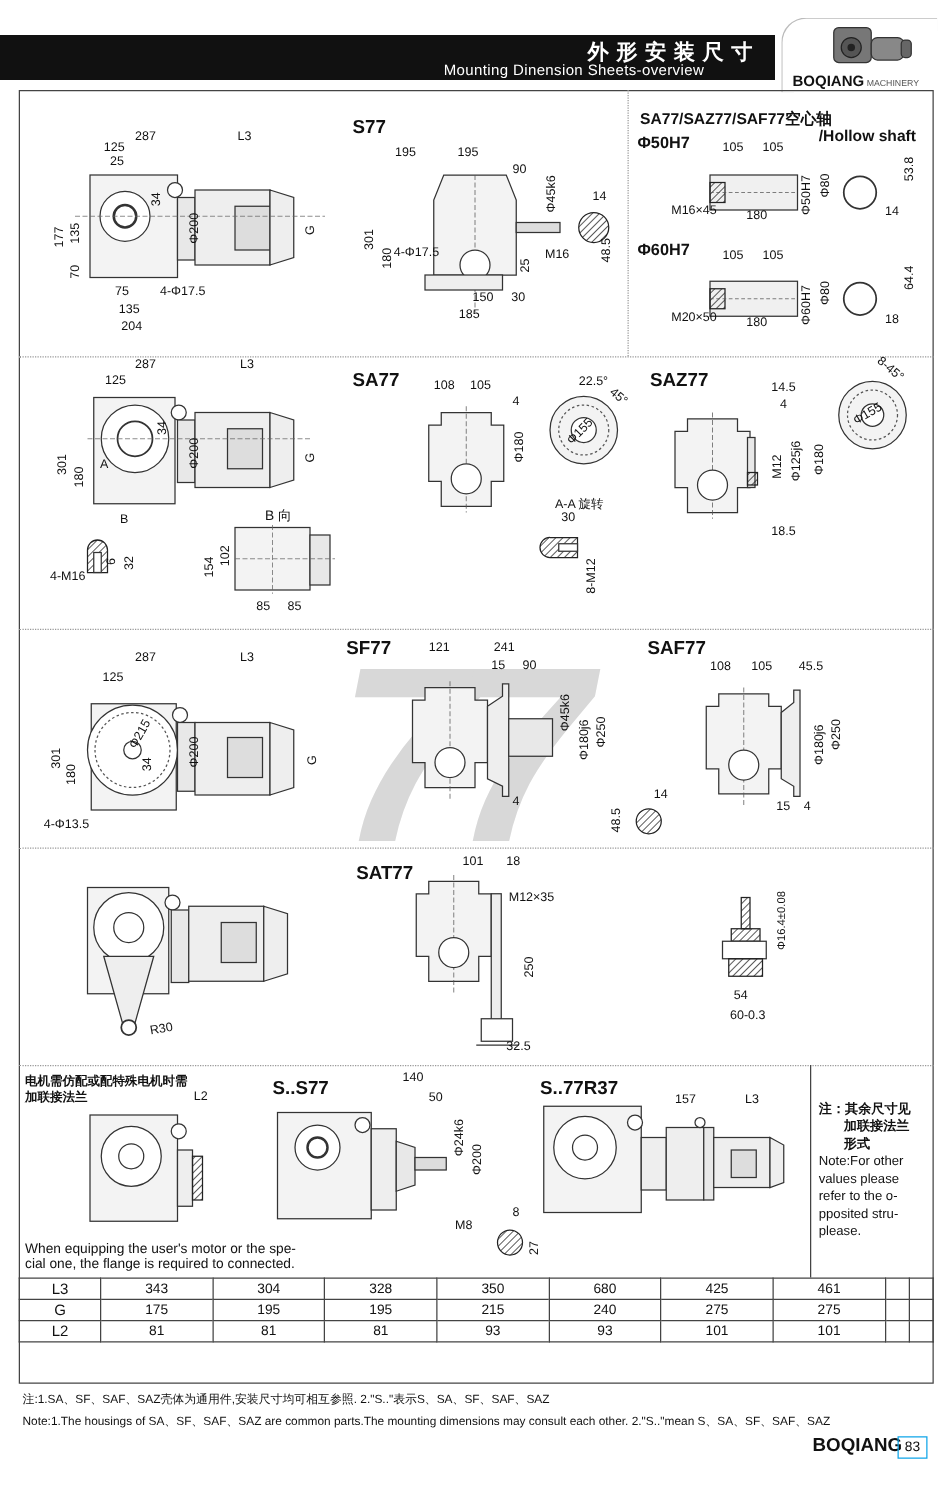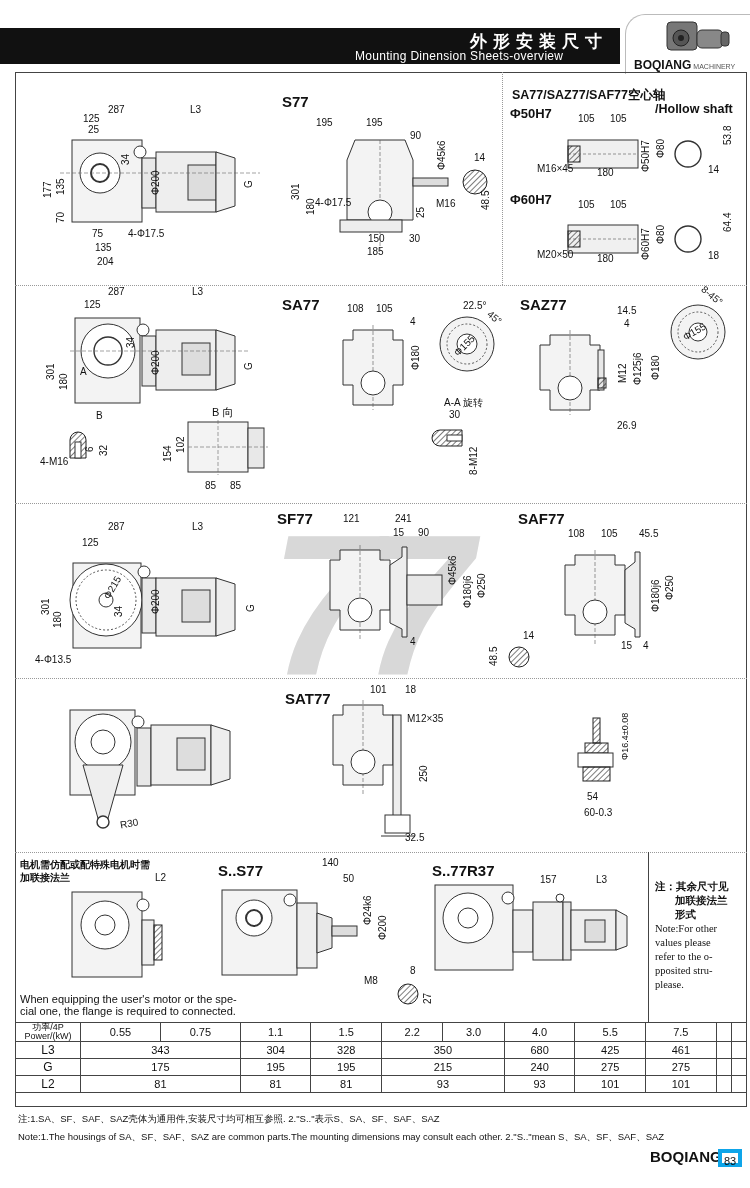--- a/index.html
+++ b/index.html
@@ -18,22 +18,22 @@
   .title { position: absolute; font-weight: bold; font-size: 15px; }
   .dim { position: absolute; font-size: 10px; white-space: nowrap; }
   .vdim { position: absolute; font-size: 10px; white-space: nowrap; transform: rotate(-90deg); transform-origin: left top; }
   svg { position: absolute; overflow: visible; }
   .watermark { position: absolute; left: 270px; top: 505px; font-size: 200px; font-weight: bold; font-style: italic; color: #d8d8d8; letter-spacing: -20px; line-height: 1; }
   table.spec { position: absolute; left: 15px; top: 1022px; width: 732px; border-collapse: collapse; font-size: 11px; }
   table.spec td { border: 1px solid #444; text-align: center; height: 17px; padding: 0 2px; }
   table.spec td.rh { width: 65px; font-size: 9px; line-height: 9px; }
   .note { position: absolute; font-size: 9.5px; white-space: nowrap; text-align: right; }
   .footer-brand { position: absolute; left: 650px; top: 1148px; font-weight: bold; font-size: 15px; }
-  .page-num { position: absolute; left: 718px; top: 1149px; width: 24px; height: 18px; border: 4px solid #0ea5e9; font-size: 11px; text-align: center; line-height: 16px; }
-  .side-note { position: absolute; left: 655px; top: 880px; font-size: 10.5px; line-height: 14px; font-family: Liberation Serif, serif; }
+  .page-num { position: absolute; left: 718px; top: 1149px; width: 24px; height: 18px; border: 1px solid #0ea5e9; font-size: 11px; text-align: center; line-height: 16px; }
+  .side-note { position: absolute; left: 655px; top: 880px; font-size: 10.5px; line-height: 14px; }
   .hatch { fill: url(#hatch); stroke: #222; stroke-width: 1; }
 </style>
 </head>
 <body>
 
 <div class="hdr-bar"></div>
 <div class="hdr-cn">外形安装尺寸</div>
 <div class="hdr-en">Mounting Dinension Sheets-overview</div>
 <div class="logo-box"></div>
 <svg class="logo-img" width="70" height="40">
@@ -99,21 +99,21 @@
 </svg>
 <div class="dim" style="left:316px;top:117px">195</div>
 <div class="dim" style="left:366px;top:117px">195</div>
 <div class="dim" style="left:410px;top:130px">90</div>
 <div class="vdim" style="left:436px;top:170px">Φ45k6</div>
 <div class="vdim" style="left:290px;top:200px">301</div>
 <div class="vdim" style="left:305px;top:215px">180</div>
 <div class="dim" style="left:315px;top:197px">4-Φ17.5</div>
 <div class="dim" style="left:436px;top:198px">M16</div>
 <div class="vdim" style="left:415px;top:218px">25</div>
-<div class="dim" style="left:368px;top:233px">150</div>
+<div class="dim" style="left:378px;top:233px">150</div>
 <div class="dim" style="left:409px;top:233px">30</div>
 <div class="dim" style="left:367px;top:246px">185</div>
 <div class="dim" style="left:474px;top:152px">14</div>
 <div class="vdim" style="left:480px;top:210px">48.5</div>
 
 <div class="title" style="left:512px;top:87px;font-size:12.5px">SA77/SAZ77/SAF77空心轴</div>
 <div class="title" style="left:655px;top:102px;font-size:12.5px">/Hollow shaft</div>
 <div class="title" style="left:510px;top:106px;font-size:13px">Φ50H7</div>
 <svg style="left:568px;top:138px" width="175" height="35">
   <rect x="0" y="2" width="70" height="28" fill="#f0f0f0" stroke="#333"></rect>
@@ -218,21 +218,21 @@
   <line x1="30" y1="0" x2="30" y2="85" stroke="#555" stroke-dasharray="4 2" stroke-width="0.6"></line>
   <circle cx="30" cy="58" r="12" fill="#fff" stroke="#333"></circle>
   <rect x="58" y="20" width="6" height="40" fill="#e8e8e8" stroke="#333"></rect>
   <rect x="58" y="48" width="8" height="10" class="hatch"></rect>
 </svg>
 <div class="dim" style="left:617px;top:305px">14.5</div>
 <div class="dim" style="left:624px;top:318px">4</div>
 <div class="vdim" style="left:617px;top:383px">M12</div>
 <div class="vdim" style="left:632px;top:385px">Φ125j6</div>
 <div class="vdim" style="left:650px;top:380px">Φ180</div>
-<div class="dim" style="left:617px;top:420px">26.9</div>
+<div class="dim" style="left:617px;top:420px">18.5</div>
 <svg style="left:668px;top:302px" width="60" height="60">
   <circle cx="30" cy="30" r="27" fill="#f3f3f3" stroke="#333"></circle>
   <circle cx="30" cy="30" r="20" fill="none" stroke="#555" stroke-dasharray="2 2"></circle>
   <circle cx="30" cy="30" r="9" fill="#fff" stroke="#333"></circle>
 </svg>
 <div class="dim" style="left:700px;top:290px;transform:rotate(40deg)">8-45°</div>
 <div class="dim" style="left:682px;top:326px;transform:rotate(-30deg)">Φ155</div>
 
 <div class="watermark">77</div>
 <svg style="left:68px;top:560px" width="180" height="100">
@@ -391,37 +391,20 @@
   <div>Note:For other</div>
   <div>values please</div>
   <div>refer to the o-</div>
   <div>pposited stru-</div>
   <div>please.</div>
 </div>
 
 <table class="spec">
   <tbody>
   <tr>
-    <td class="rh">
-          <div>功率/4P</div>
-          <div>Power/(kW)</div>
-        </td>
-    <td>0.55</td>
-    <td>0.75</td>
-    <td>1.1</td>
-    <td>1.5</td>
-    <td>2.2</td>
-    <td>3.0</td>
-    <td>4.0</td>
-    <td>5.5</td>
-    <td>7.5</td>
-    <td></td>
-    <td></td>
-  </tr>
-  <tr>
     <td class="rh" style="font-size:12px">L3</td>
     <td colspan="2">343</td>
     <td>304</td>
     <td>328</td>
     <td colspan="2">350</td>
     <td>680</td>
     <td>425</td>
     <td>461</td>
     <td></td>
     <td></td>

